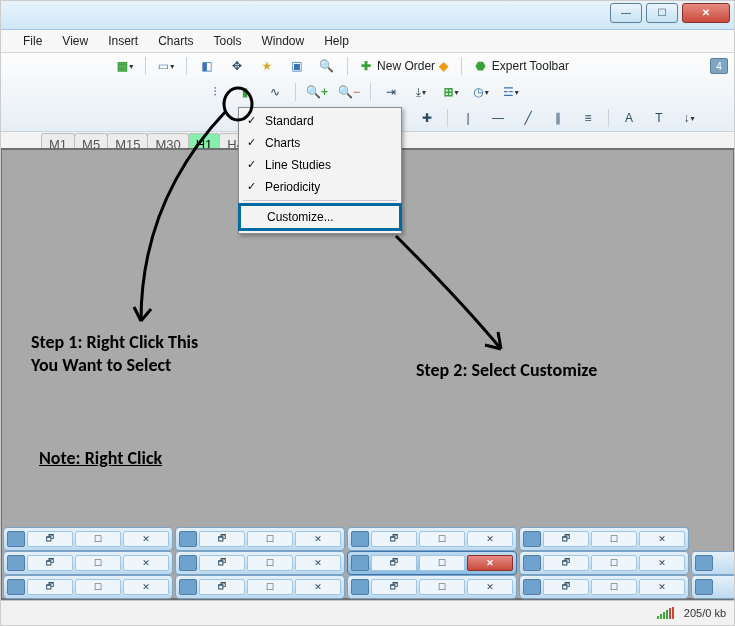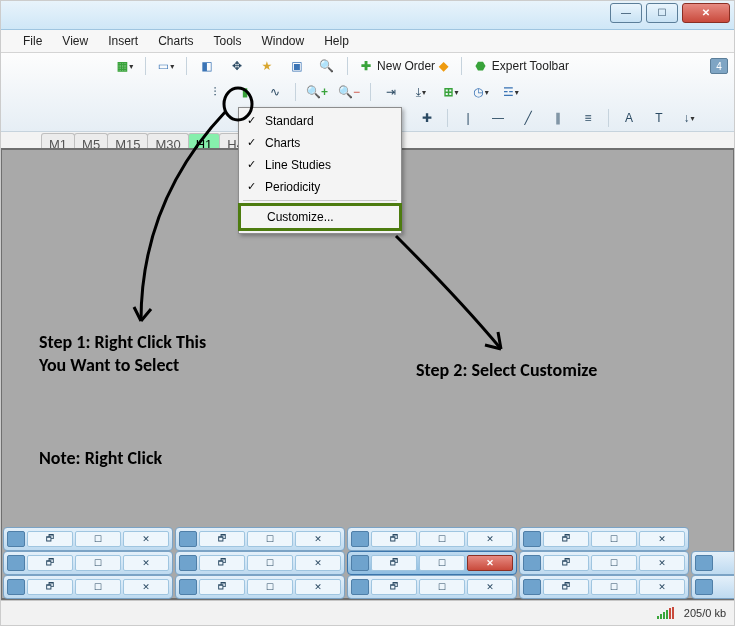--- a/index.html
+++ b/index.html
@@ -107,28 +107,28 @@
     box-shadow:2px 2px 4px rgba(0,0,0,.3);
     padding:2px 0;z-index:10;
   }
   .ctxitem{
     height:22px;display:flex;align-items:center;
     padding:0 10px 0 26px;position:relative;color:#000;
   }
   .ctxitem .chk{position:absolute;left:8px;top:4px;font-size:11px}
   .ctxsep{height:1px;background:#c6c6c6;margin:2px 4px}
   .ctxhl{
-    border:3px solid #4d7c0f;margin:0 -1px;text-align:right;
+    border:3px solid #0369a1;margin:0 -1px;text-align:right;
   }
   
   .annot{
     position:absolute;font-family:Calibri,Arial,sans-serif;
     font-size:18px;font-weight:bold;color:#000;line-height:1.3;
   }
-  .note{}
+  .note{text-decoration:underline}
   
   svg.overlay{position:absolute;left:0;top:0;pointer-events:none;z-index:20}
   
   .minirow{
     position:absolute;left:0;right:0;height:24px;
     display:flex;gap:2px;padding:0 2px;
   }
   .minirow.r1{bottom:74px}
   .minirow.r2{bottom:50px}
   .minirow.r3{bottom:26px}
@@ -347,21 +347,21 @@
 </div>
 
 <svg class="overlay" width="735" height="626">
   <ellipse cx="237" cy="103" rx="14" ry="16" fill="none" stroke="#000" stroke-width="3"></ellipse>
   <path d="M225 110 Q140 200 140 320" fill="none" stroke="#000" stroke-width="3"></path>
   <path d="M140 320 l-7 -14 M140 320 l10 -12" fill="none" stroke="#000" stroke-width="3"></path>
   <path d="M395 235 Q460 300 500 348" fill="none" stroke="#000" stroke-width="3"></path>
   <path d="M500 348 l-16 -4 M500 348 l-3 -17" fill="none" stroke="#000" stroke-width="3"></path>
 </svg>
 
-<div class="annot" style="left:38px;top:330px">
+<div class="annot" style="left:30px;top:330px">
   <div>Step 1: Right Click This</div>
   <div>You Want to Select</div>
 </div>
 <div class="annot" style="left:415px;top:358px">Step 2: Select Customize</div>
 <div class="annot note" style="left:38px;top:446px">Note: Right Click</div>
 
 <div class="minirow r1">
   <div class="mini">
     <div class="mic"></div>
     <div class="mbtn">🗗</div>

